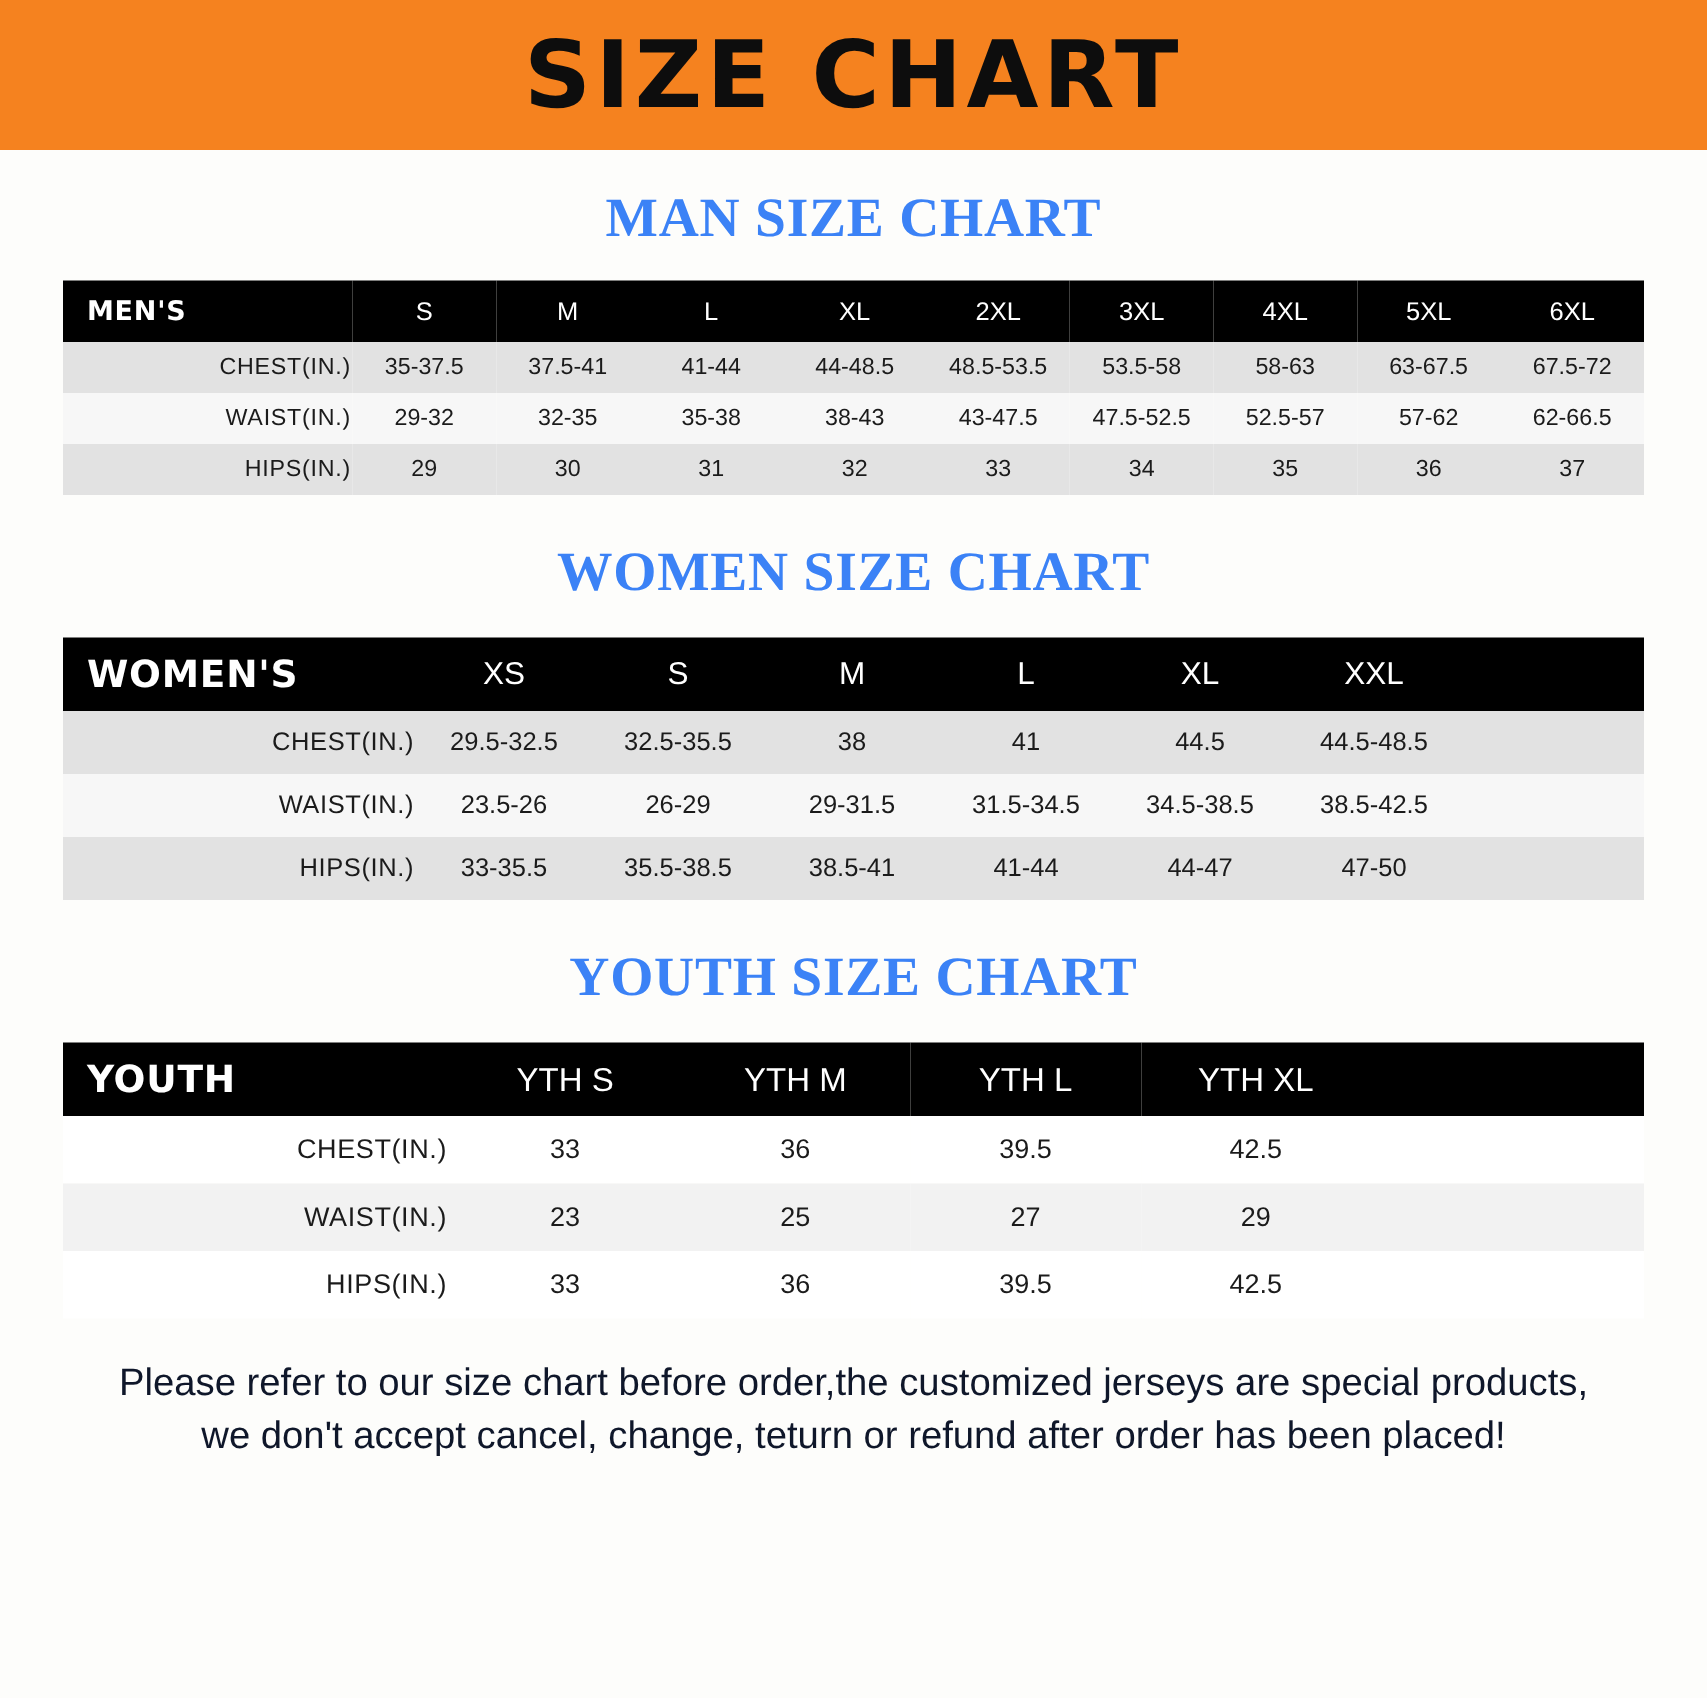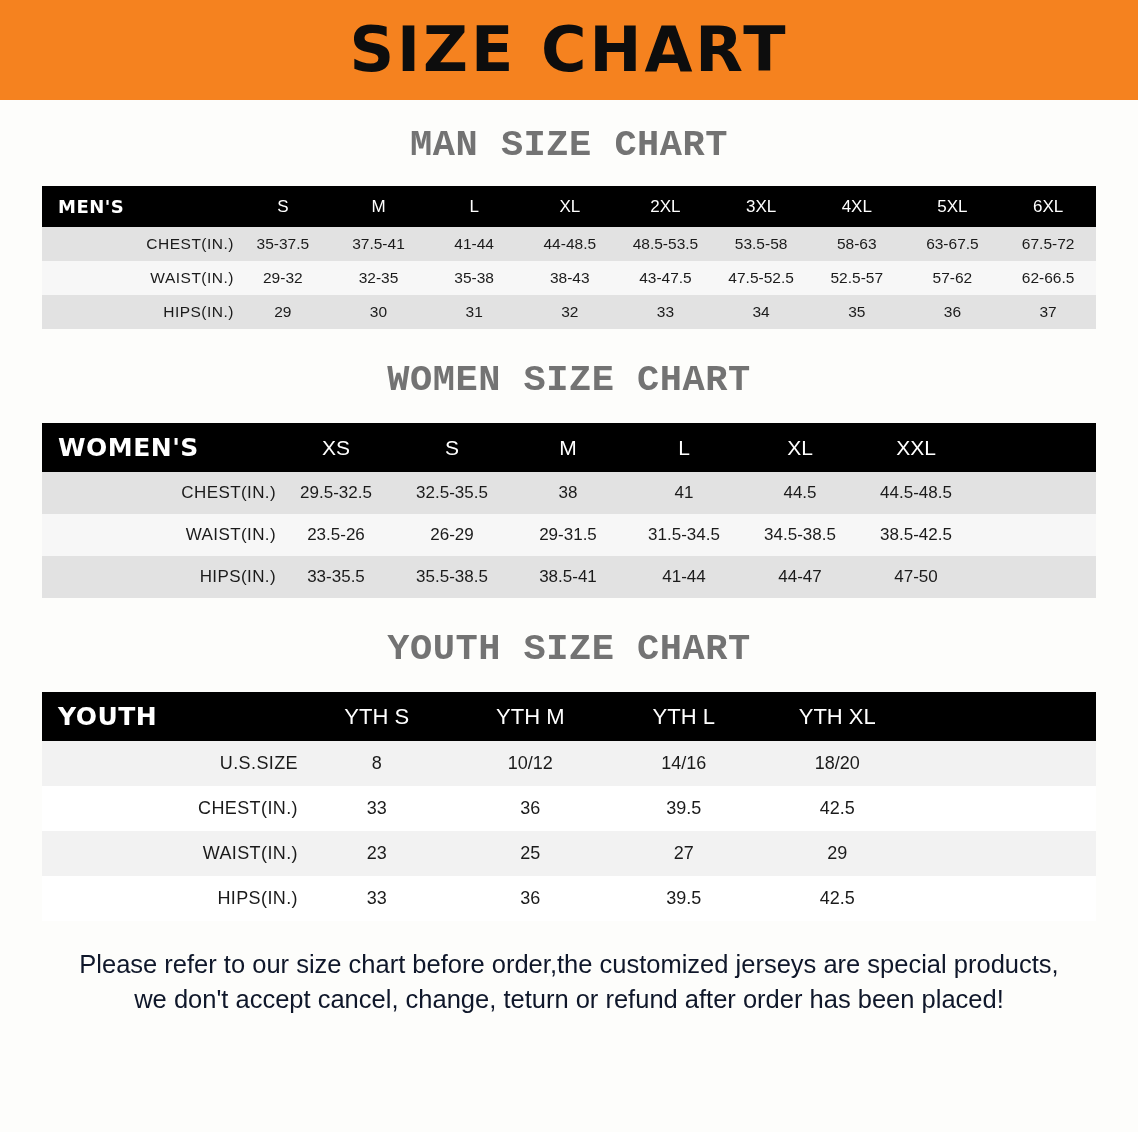--- a/index.html
+++ b/index.html
@@ -35,23 +35,23 @@
     font-weight: bold;
     font-size: 62px;
     letter-spacing: 3px;
     color: #0d0d0d;
     line-height: 1;
   }
 
   
   .section-heading {
     text-align: center;
-    font-family: Liberation Mono, monospace;
+    font-family: Liberation Serif, serif;
     font-weight: bold;
-    color: #737373;
+    color: #3b82f6;
     letter-spacing: 0.5px;
   }
   .sh-man    { font-size: 37px; margin-top: 24px; }
   .sh-women  { font-size: 37px; margin-top: 30px; }
   .sh-youth  { font-size: 37px; margin-top: 30px; }
 
   
   .table-wrap {
     margin: 0 auto;
     width: 1054px;
@@ -252,28 +252,20 @@
         <tr>
           <th class="corner" style="width:240px">YOUTH</th>
           <th>YTH S</th>
           <th>YTH M</th>
           <th>YTH L</th>
           <th>YTH XL</th>
           <th style="width:178px"></th>
         </tr>
       </thead>
       <tbody>
-        <tr class="alt">
-          <td class="rowlabel">U.S.SIZE</td>
-          <td>8</td>
-          <td>10/12</td>
-          <td>14/16</td>
-          <td>18/20</td>
-          <td></td>
-        </tr>
         <tr>
           <td class="rowlabel">CHEST(IN.)</td>
           <td>33</td>
           <td>36</td>
           <td>39.5</td>
           <td>42.5</td>
           <td></td>
         </tr>
         <tr class="alt">
           <td class="rowlabel">WAIST(IN.)</td>

